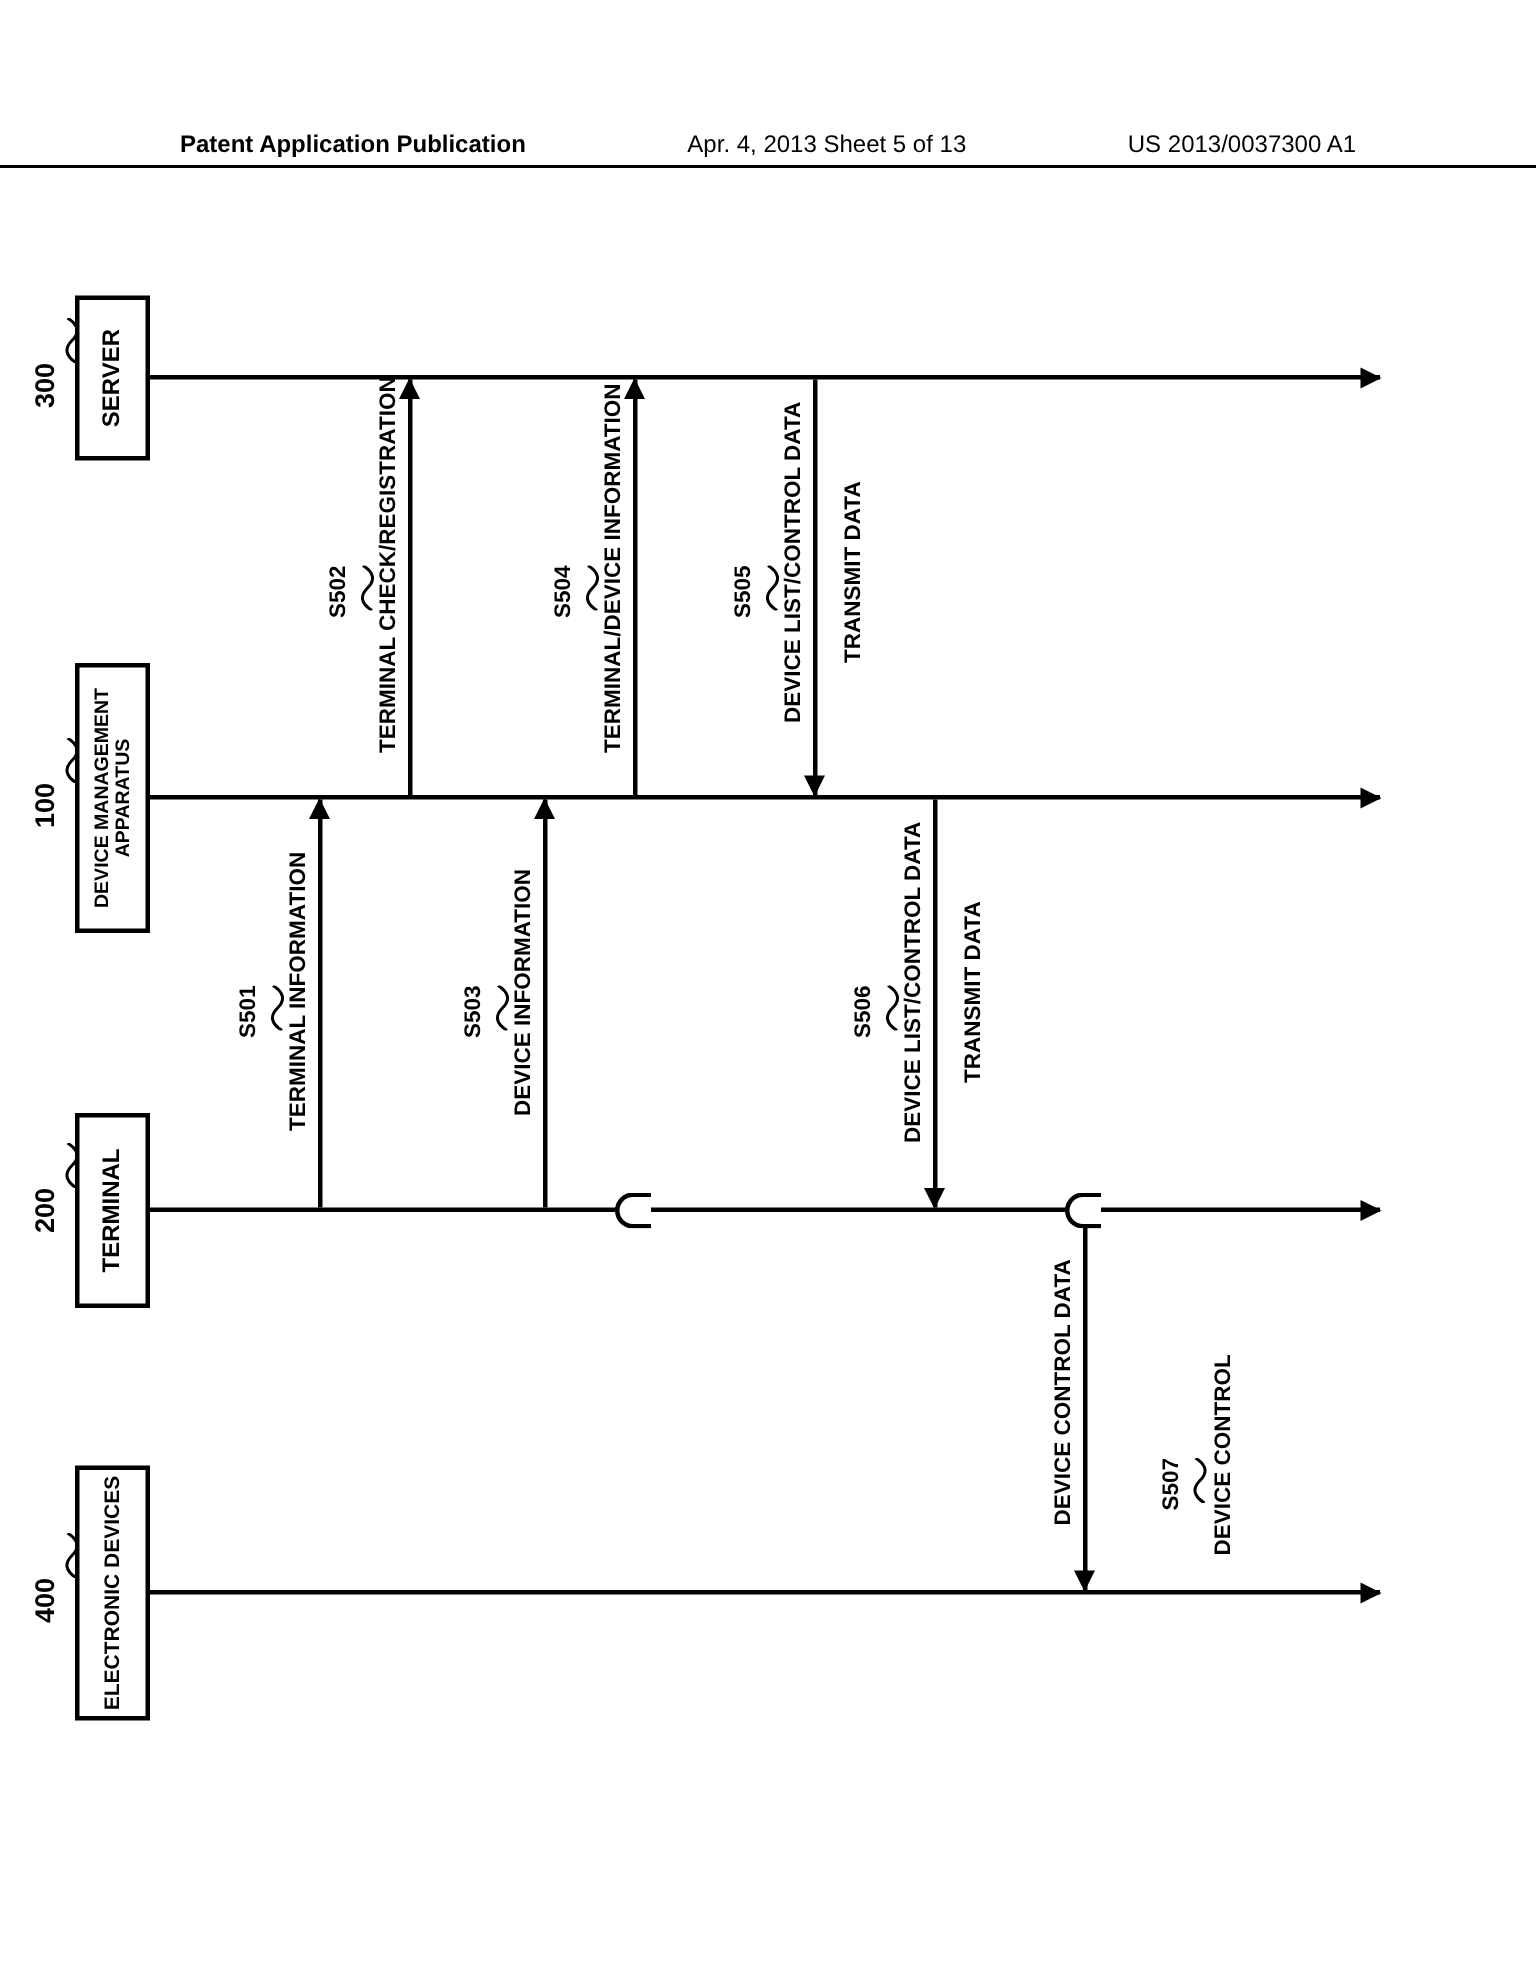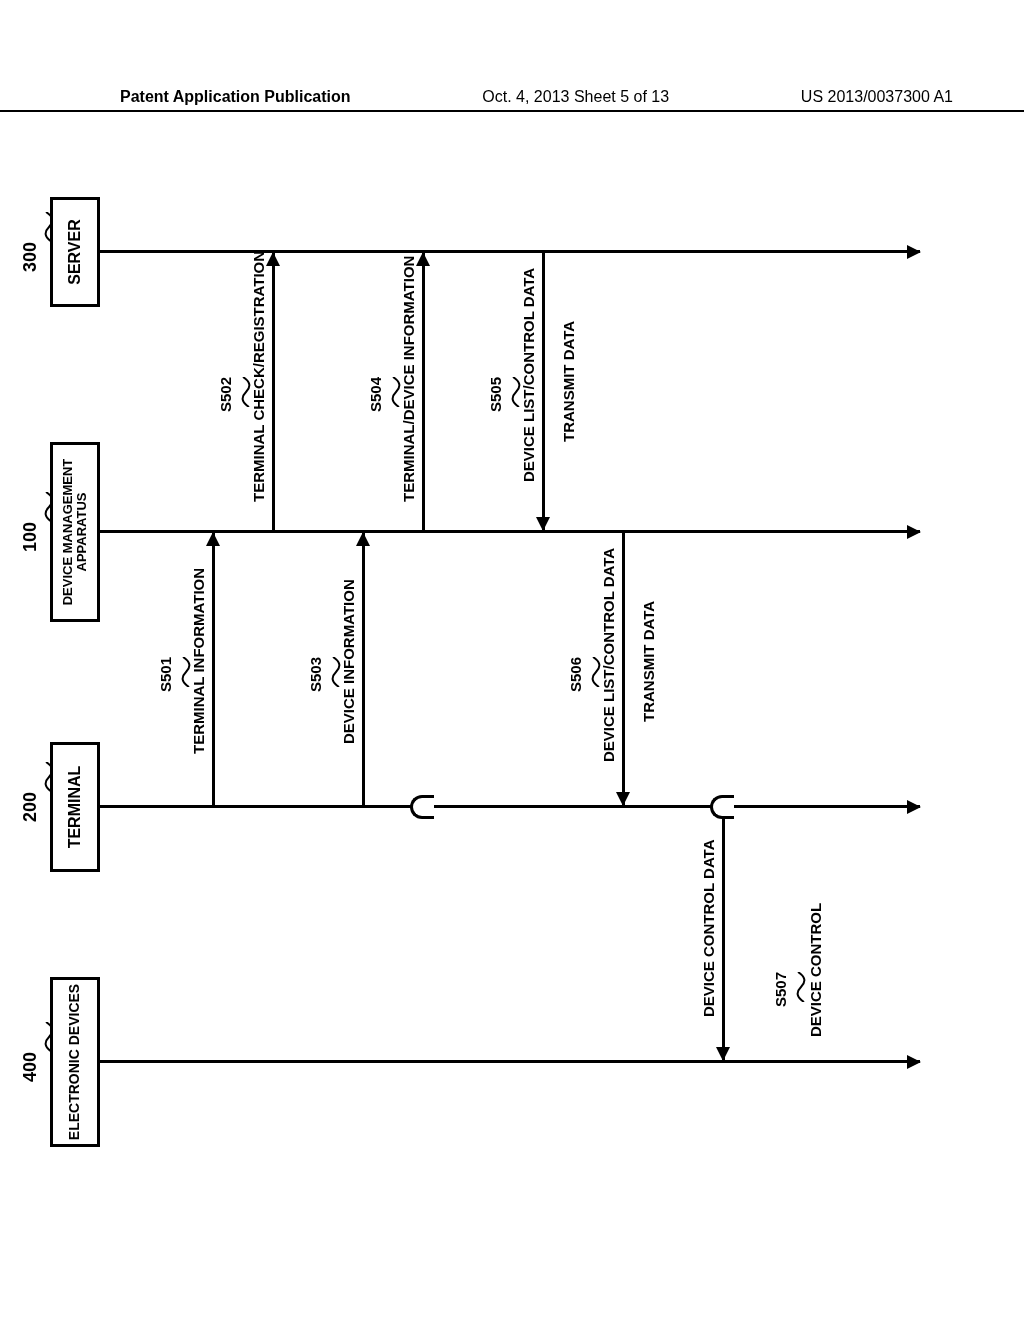--- a/index.html
+++ b/index.html
@@ -8,21 +8,21 @@
     background: #fff;
     width: 1024px;
     height: 1320px;
     position: relative;
   }
   .page-header {
     position: absolute;
     top: 88px;
     left: 0;
     width: 100%;
-    padding: 0 71px 4px 120px;
+    padding: 0 120px 4px 120px;
     display: flex;
     justify-content: space-between;
     border-bottom: 2px solid #000;
     font-size: 16px;
   }
   .page-header .left { font-weight: bold; }
   .figure-area {
     position: absolute;
     top: 140px;
     left: 0;
@@ -109,21 +109,21 @@
   .hop-mask {
     position: absolute;
     background: #fff;
   }
 </style>
 </head>
 <body>
 
 <div class="page-header">
   <span class="left">Patent Application Publication</span>
-  <span>Oct. 4, 2013  Sheet 5 of 13</span>
+  <span>Apr. 4, 2013  Sheet 5 of 13</span>
   <span>US 2013/0037300 A1</span>
 </div>
 
 <div class="figure-area">
 
   <div class="fig-label">FIG. 5</div>
 
   <div class="entity-num" style="top:58px; left:120px;">400</div>
   <div class="step-tilde" style="top:78px; left:150px;"><svg viewBox="0 0 30 10">
         <path d="M0 8 Q7 -3 15 5 T30 2" stroke="#000" stroke-width="2" fill="none"></path>

